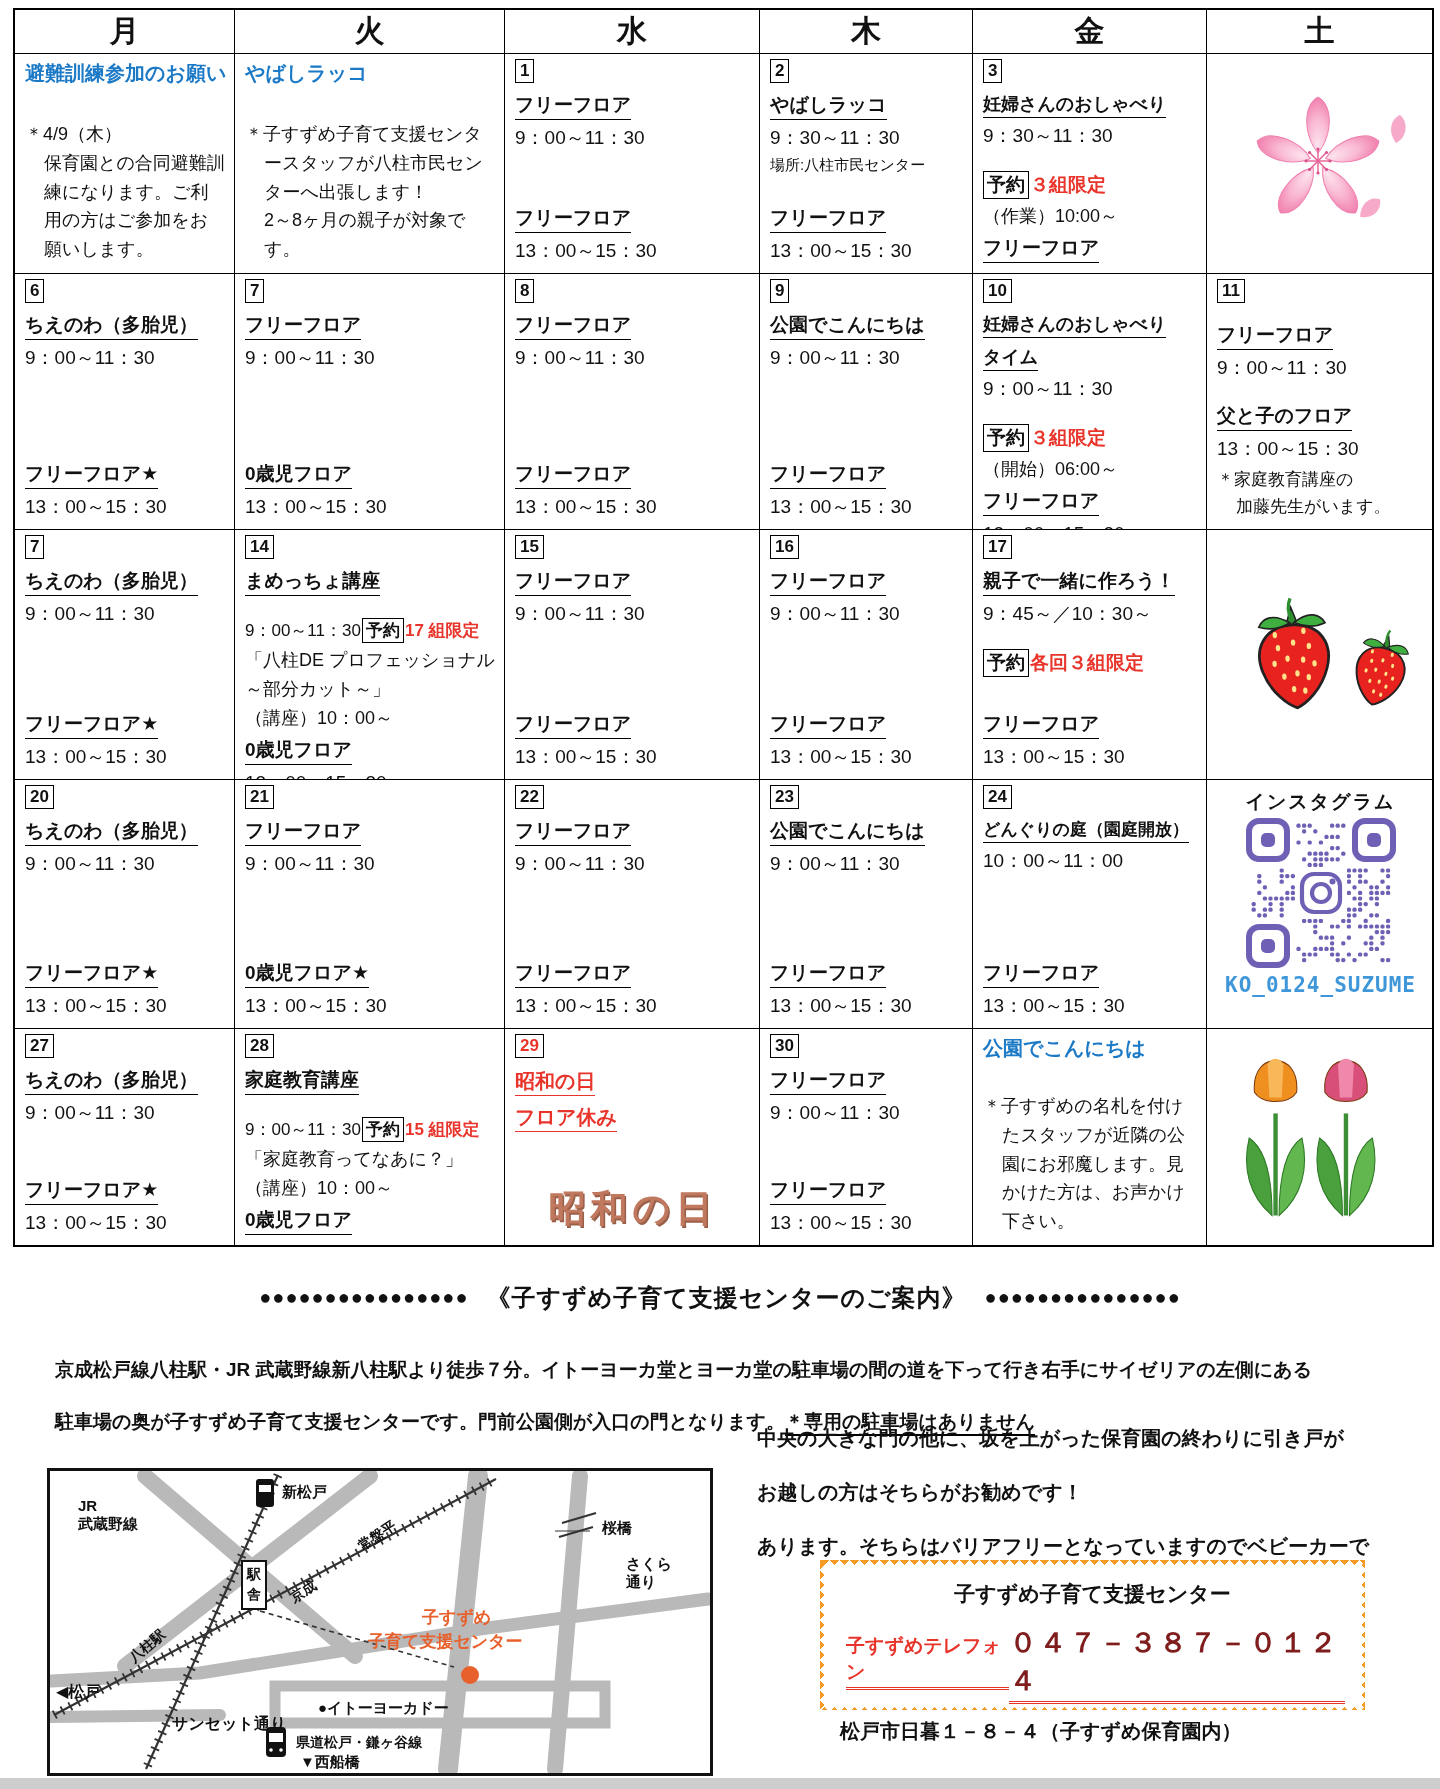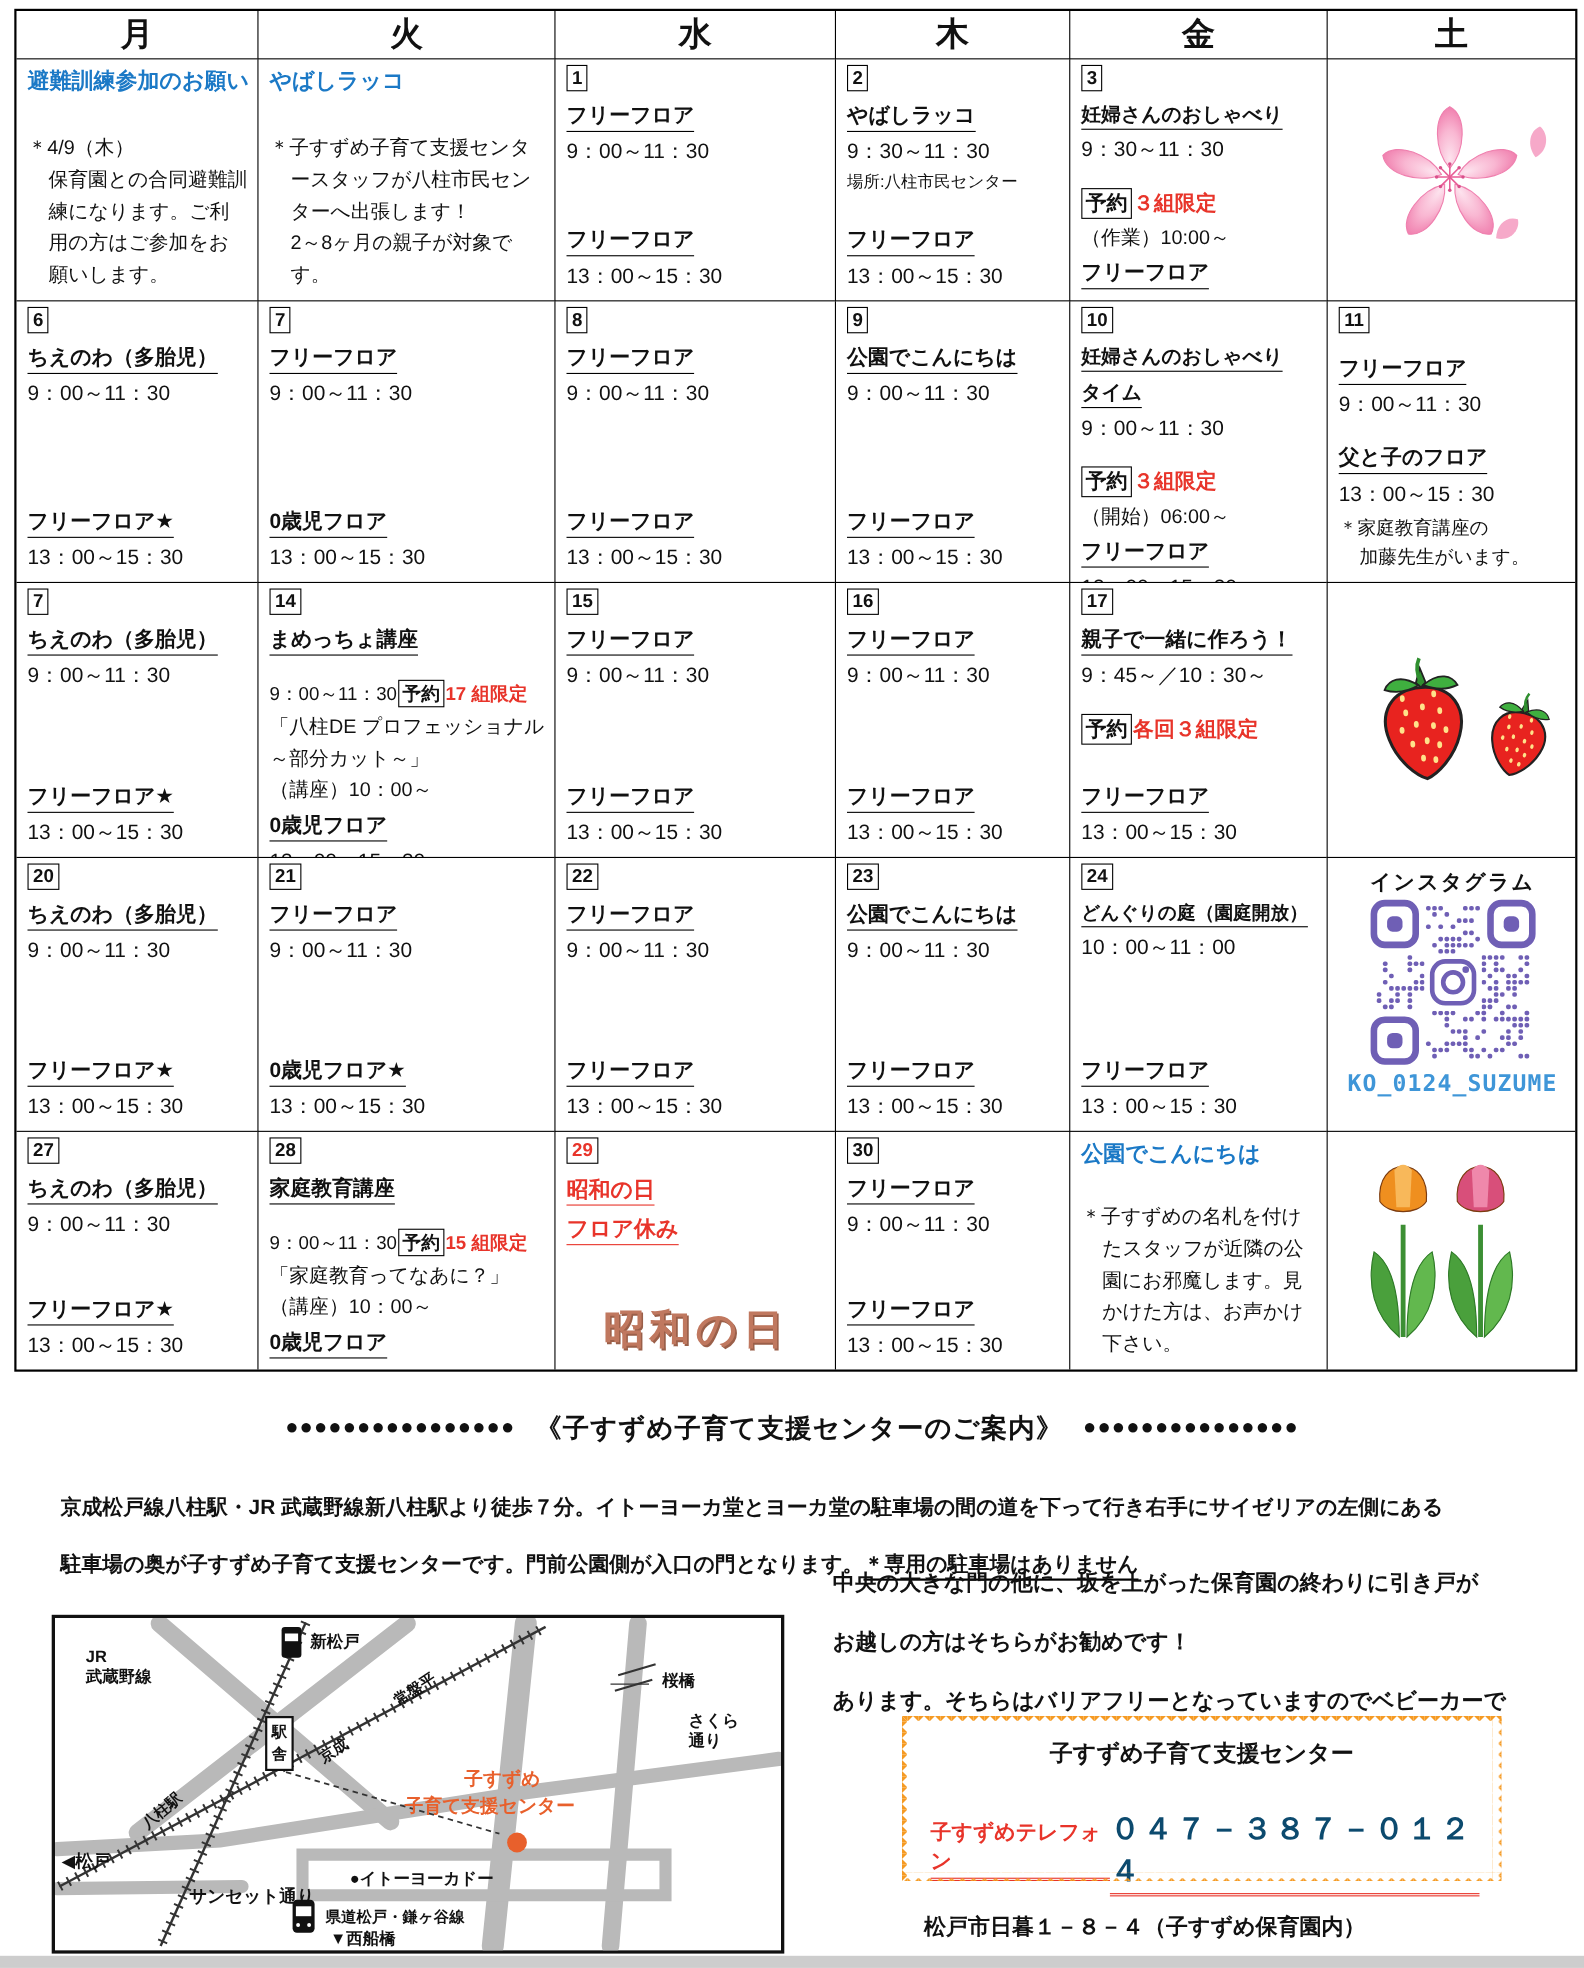--- a/index.html
+++ b/index.html
@@ -63,21 +63,21 @@
        background-size:10px 10px;background-position:-5px 0;}
   .zzl{top:0;bottom:0;left:0;width:8px;background-repeat:repeat-y;
        background-image:linear-gradient(45deg,#f59a23 25%,transparent 25%),linear-gradient(135deg,#f59a23 25%,transparent 25%);
        background-size:10px 10px;background-position:0 -5px;}
   .zzr{top:0;bottom:0;right:0;width:8px;background-repeat:repeat-y;
        background-image:linear-gradient(225deg,#f59a23 25%,transparent 25%),linear-gradient(315deg,#f59a23 25%,transparent 25%);
        background-size:10px 10px;background-position:0 -5px;}
   .ctitle{text-align:center;font-size:21px;font-weight:700;margin-top:20px;}
   .crow{display:flex;align-items:baseline;margin:16px 20px 0 26px;justify-content:space-between;}
   .clabel{color:#e8342a;font-size:19px;font-weight:700;border-bottom:3px double #e8342a;padding-bottom:2px;}
-  .cphone{color:#0c4a6e;font-size:28px;font-weight:700;letter-spacing:2px;border-bottom:3px double #e8342a;padding-bottom:1px;margin-top:20px;}
+  .cphone{color:#7f1d1d;font-size:28px;font-weight:700;letter-spacing:2px;border-bottom:3px double #e8342a;padding-bottom:1px;}
   .caddr{font-size:20px;font-weight:700;margin:14px 0 0 20px;white-space:nowrap;}
 
   .footstrip{position:absolute;left:0;top:1778px;width:1440px;height:11px;background:#cdcdcd;}
 </style>
 </head>
 <body>
 
 <div id="page">
 
   <div id="cal">

